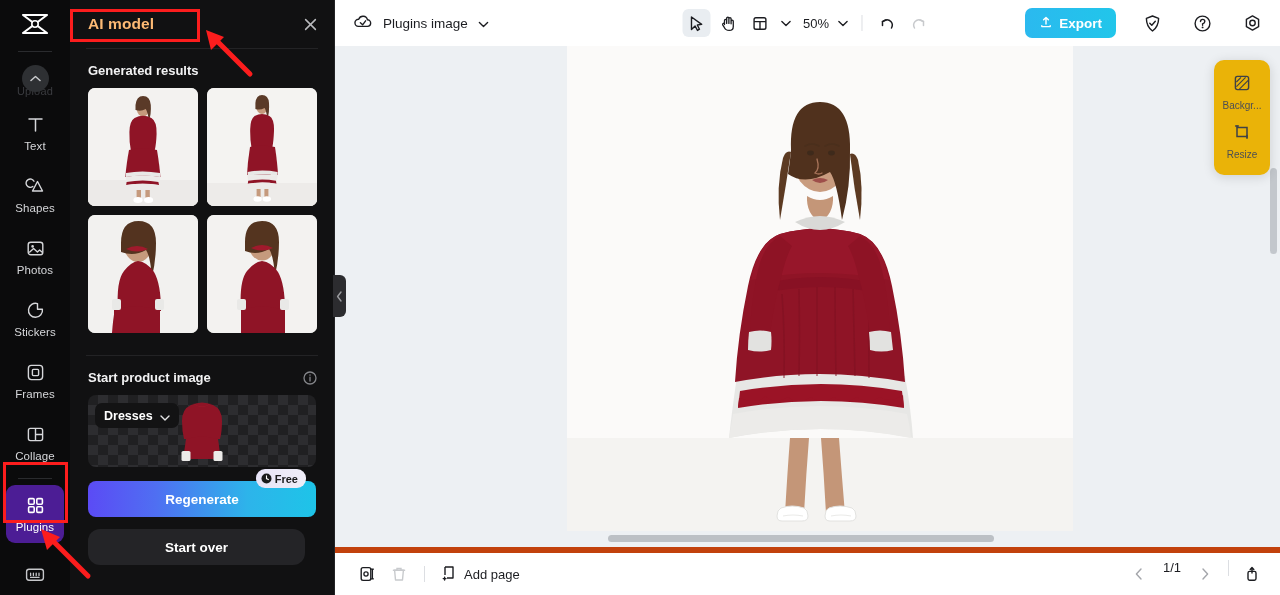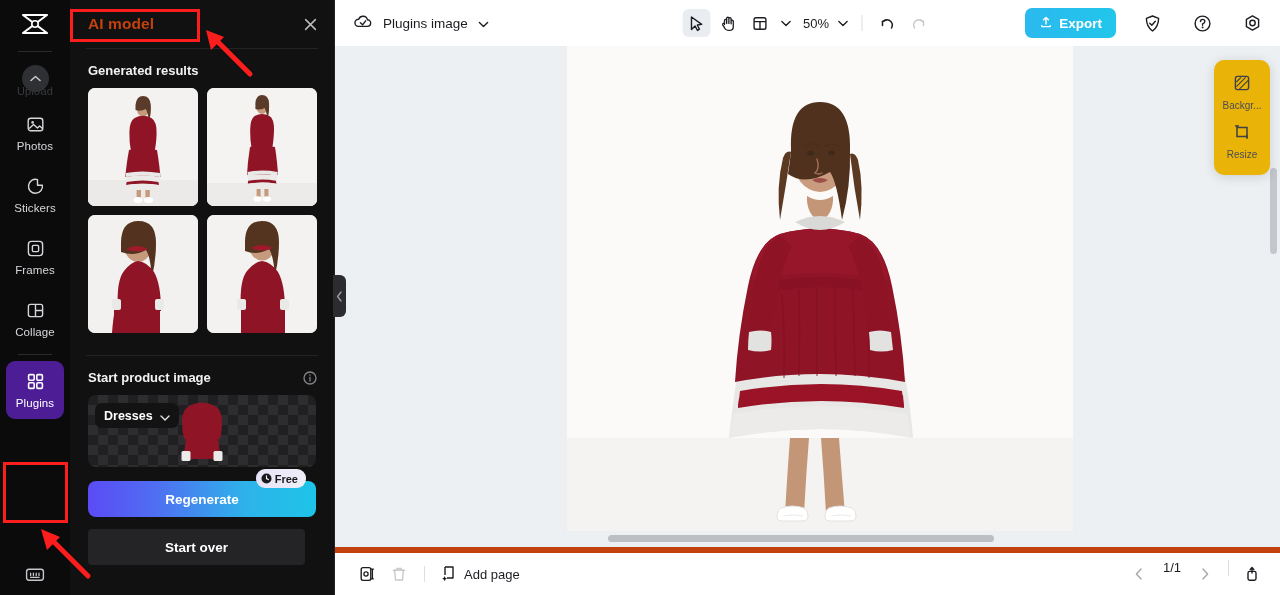--- a/index.html
+++ b/index.html
@@ -52,21 +52,21 @@
   
   .panel {
     width: 265px; height: 595px; background: #111112;
     position: relative; flex: 0 0 265px;
     border-right: 1px solid #232325;
   }
   .panel-head {
     height: 48px; display: flex; align-items: center;
     padding: 0 16px 0 18px; justify-content: space-between;
   }
-  .panel-title { font-size: 15.5px; font-weight: bold; color: #c2410c; letter-spacing: .1px; }
+  .panel-title { font-size: 15.5px; font-weight: bold; color: #fdba74; letter-spacing: .1px; }
   .panel-close { color: #b9babd; cursor: pointer; display: flex; }
   .panel-divider { height: 1px; background: #232325; margin: 0 16px; }
 
   .sec-title { font-size: 13px; font-weight: bold; color: #f2f2f3; padding: 14px 0 10px 18px; }
 
   .thumb-grid {
     display: grid; grid-template-columns: 110px 110px; gap: 9px;
     padding: 0 0 0 18px;
   }
   .thumb {
@@ -112,21 +112,21 @@
   }
   .free-badge {
     position: absolute; top: -12px; right: 10px;
     background: linear-gradient(100deg, #e7e3f7, #f0eef8);
     border-radius: 9px; height: 19px; padding: 0 8px 0 5px;
     display: flex; align-items: center; gap: 3px; z-index: 4;
   }
   .free-badge .fl { font-size: 11px; font-weight: bold; color: #1a1a1c; }
 
   .startover-btn {
-    margin: 12px 18px 0; height: 36px; border-radius: 4px; width: 217px;
+    margin: 12px 18px 0; height: 36px; border-radius: 12px; width: 217px;
     background: #242427; color: #fff; font-size: 13.5px; font-weight: bold;
     display: flex; align-items: center; justify-content: center; cursor: pointer; border: none;
   }
 
   .collapse-tab {
     position: absolute; right: -12px; top: 275px;
     width: 13px; height: 42px; background: #2c2c2f;
     border-radius: 0 6px 6px 0; display: flex; align-items: center; justify-content: center;
     cursor: pointer; z-index: 20;
   }
@@ -219,21 +219,38 @@
 
     <div class="upload-slot">
       <div class="upload-ghost">Upload</div>
       <div class="upload-circle">
         <svg width="11" height="7" viewBox="0 0 11 7">
             <path d="M1 5.5 L5.5 1.5 L10 5.5" fill="none" stroke="#c9cacd" stroke-width="1.5" stroke-linecap="round" stroke-linejoin="round"></path>
           </svg>
       </div>
     </div>
 
-
+    <div class="rail-item">
+      <span class="ic">
+        <svg width="19" height="19" viewBox="0 0 19 19">
+            <path d="M3 4 L16 4 M9.5 4 L9.5 16" fill="none" stroke="#d6d7da" stroke-width="1.5" stroke-linecap="round"></path>
+          </svg>
+      </span>
+      <span class="lb">Text</span>
+    </div>
+
+    <div class="rail-item">
+      <span class="ic">
+        <svg width="20" height="19" viewBox="0 0 20 19">
+          <path d="M12.5 4.5 L17.5 14 L7.5 14 Z" fill="none" stroke="#d6d7da" stroke-width="1.4" stroke-linejoin="round"></path>
+          <path d="M7.8 9.5 A4.2 4.2 0 1 1 9 4.2" fill="none" stroke="#d6d7da" stroke-width="1.4" stroke-linecap="round"></path>
+        </svg>
+      </span>
+      <span class="lb">Shapes</span>
+    </div>
 
     <div class="rail-item">
       <span class="ic">
         <svg width="19" height="19" viewBox="0 0 19 19">
           <rect x="2.2" y="3.2" width="14.6" height="12.6" rx="2.6" fill="none" stroke="#d6d7da" stroke-width="1.4"></rect>
           <circle cx="6.6" cy="7.4" r="1.3" fill="#d6d7da"></circle>
           <path d="M3.2 13.6 L7.6 9.6 L11.4 13 L13.6 11 L16.5 13.6" fill="none" stroke="#d6d7da" stroke-width="1.4" stroke-linejoin="round"></path>
         </svg>
       </span>
       <span class="lb">Photos</span>

